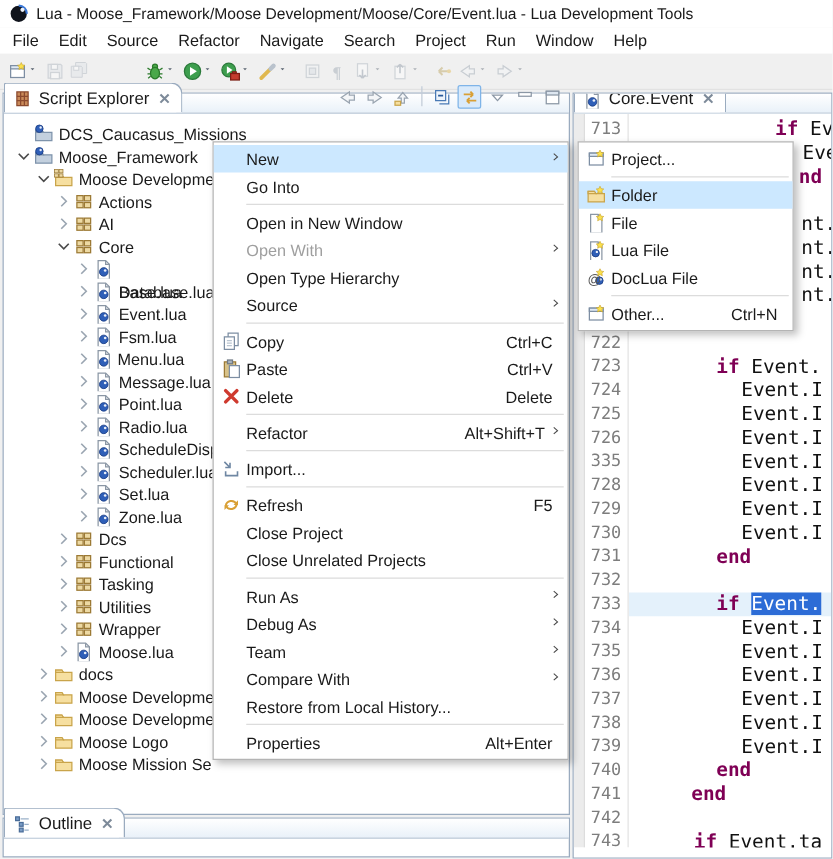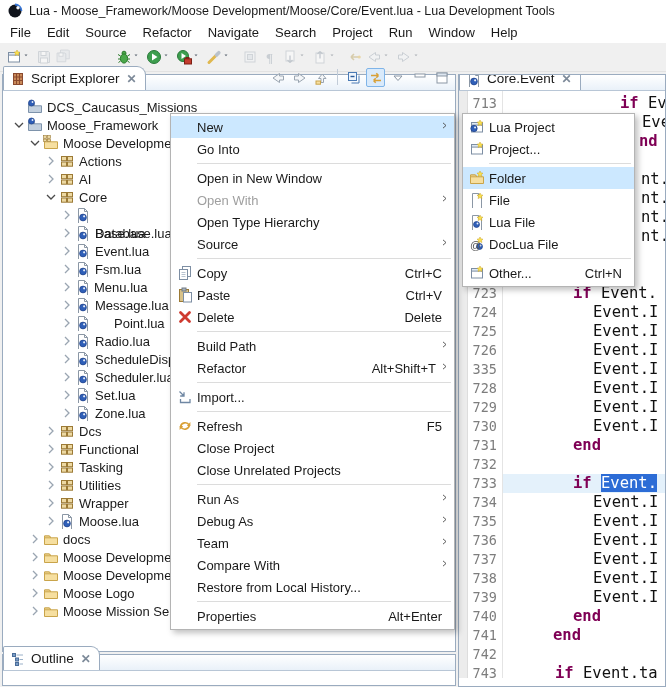--- a/index.html
+++ b/index.html
@@ -543,21 +543,21 @@
           </svg>
         </span>
         <span class="ticon" style="left: 72px;">
           <svg width="16" height="16" viewBox="0 0 16 16">
             <path d="M3.5 1.5h6l3 3v12h-9z" fill="#fff" stroke="#8b97a5"></path>
             <path d="M9.5 1.5v3h3" fill="none" stroke="#8b97a5"></path>
             <circle cx="8" cy="10.5" r="3.4" fill="#2f5fb8" stroke="#1d3f86" stroke-width=".7"></circle>
             <circle cx="9.133333333333333" cy="9.366666666666667" r="1.0625" fill="#fff" opacity=".9"></circle>
           </svg>
         </span>
-        <span class="tlabel" style="left: 92px; margin-left: 19px;">Point.lua</span>
+        <span class="tlabel" style="left: 92px;">Point.lua</span>
       </div>
       <div class="trow">
         <span class="chev" style="left: 56px;">
           <svg width="16" height="16" viewBox="0 0 16 16">
             <path d="M6 4l4 4-4 4" fill="none" stroke="#9aa5b1" stroke-width="1.3"></path>
           </svg>
         </span>
         <span class="ticon" style="left: 72px;">
           <svg width="16" height="16" viewBox="0 0 16 16">
             <path d="M3.5 1.5h6l3 3v12h-9z" fill="#fff" stroke="#8b97a5"></path>
@@ -1049,29 +1049,20 @@
         <svg width="16" height="16" viewBox="0 0 16 16">
           <path d="M3.5 3.5l9 9m0-9l-9 9" stroke="#cf3a2f" stroke-width="2.8" stroke-linecap="round"></path>
         </svg>
       </span>
       <span class="mi-label">Delete</span>
       <span class="mi-short" style="padding-right: 8px;">Delete</span>
     </div>
     <div class="menu-sep"></div>
     <div class="menu-item">
       <span class="mi-icon"></span>
-      <span class="mi-label">Build Path</span>
-      <span class="mi-arrow">
-        <svg width="12" height="12" viewBox="0 0 16 16">
-          <path d="M4 2.5l4 3.5-4 3.5" fill="none" stroke="#4a4a4a" stroke-width="1.2"></path>
-        </svg>
-      </span>
-    </div>
-    <div class="menu-item">
-      <span class="mi-icon"></span>
       <span class="mi-label">Refactor</span>
       <span class="mi-short" style="padding-right: 14px;">Alt+Shift+T</span>
       <span class="mi-arrow">
         <svg width="12" height="12" viewBox="0 0 16 16">
           <path d="M4 2.5l4 3.5-4 3.5" fill="none" stroke="#4a4a4a" stroke-width="1.2"></path>
         </svg>
       </span>
     </div>
     <div class="menu-sep"></div>
     <div class="menu-item">
@@ -1151,32 +1142,20 @@
       <span class="mi-label">Properties</span>
       <span class="mi-short" style="padding-right: 8px;">Alt+Enter</span>
     </div>
   </div>
 <div class="menu" id="new-submenu">
     <div class="menu-item">
       <span class="mi-icon">
         <svg width="16" height="16" viewBox="0 0 16 16">
           <rect x="2.5" y="3.5" width="11" height="9.5" fill="#fff" stroke="#7d8ea3"></rect>
           <rect x="2.5" y="3.5" width="11" height="2.6" fill="#dfe9f4" stroke="#7d8ea3"></rect>
-          <circle cx="5" cy="9.5" r="3.2" fill="#2f5fb8" stroke="#1d3f86" stroke-width=".7"></circle>
-          <circle cx="6.066666666666666" cy="8.433333333333334" r="1" fill="#fff" opacity=".9"></circle>
-          <path d="M11 1l.9 1.9 2.1.3-1.5 1.4.4 2-1.9-1-1.9 1 .4-2L8 3.2l2.1-.3z" fill="#fbe14b" stroke="#c9a227" stroke-width=".5"></path>
-        </svg>
-      </span>
-      <span class="mi-label">Lua Project</span>
-    </div>
-    <div class="menu-item">
-      <span class="mi-icon">
-        <svg width="16" height="16" viewBox="0 0 16 16">
-          <rect x="2.5" y="3.5" width="11" height="9.5" fill="#fff" stroke="#7d8ea3"></rect>
-          <rect x="2.5" y="3.5" width="11" height="2.6" fill="#dfe9f4" stroke="#7d8ea3"></rect>
           <path d="M11 1l.9 1.9 2.1.3-1.5 1.4.4 2-1.9-1-1.9 1 .4-2L8 3.2l2.1-.3z" fill="#fbe14b" stroke="#c9a227" stroke-width=".5"></path>
         </svg>
       </span>
       <span class="mi-label">Project...</span>
     </div>
     <div class="menu-sep"></div>
     <div class="menu-item hl">
       <span class="mi-icon">
         <svg width="16" height="16" viewBox="0 0 16 16">
           <path d="M1.5 5h5l1.2 1.8h6.8v6.7H1.5z" fill="#f6dfa0" stroke="#c9a44a"></path>

